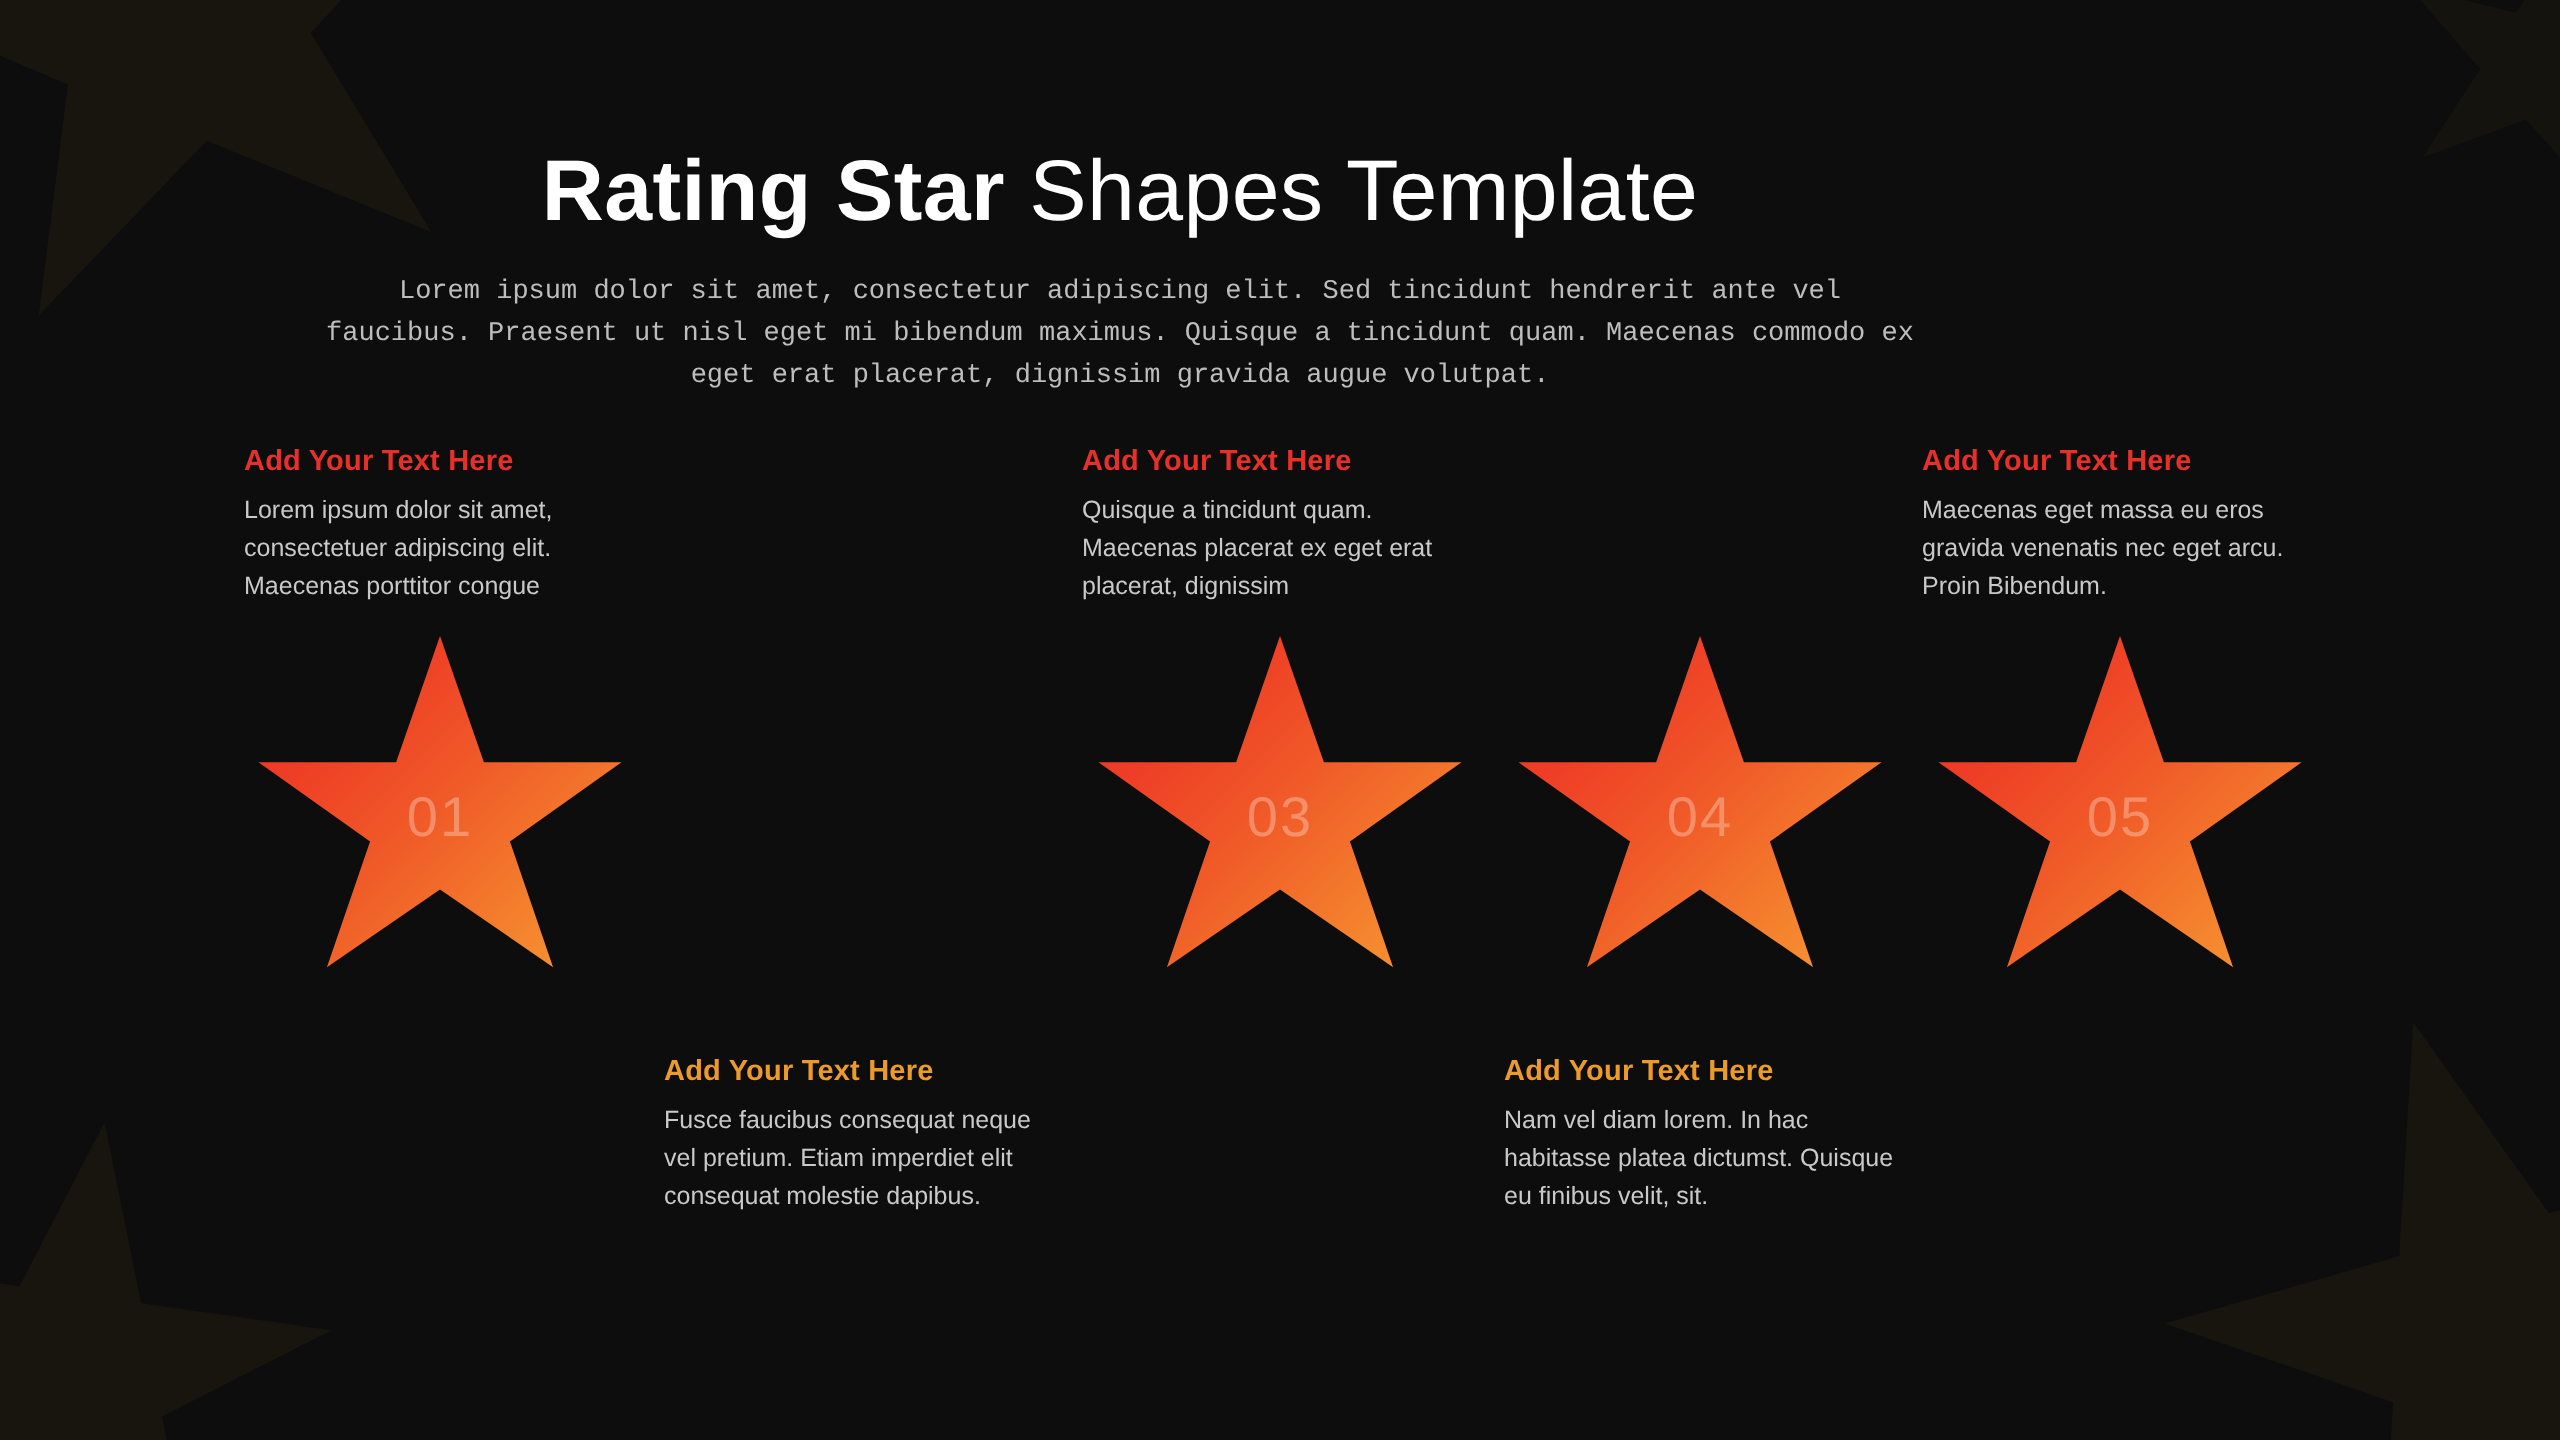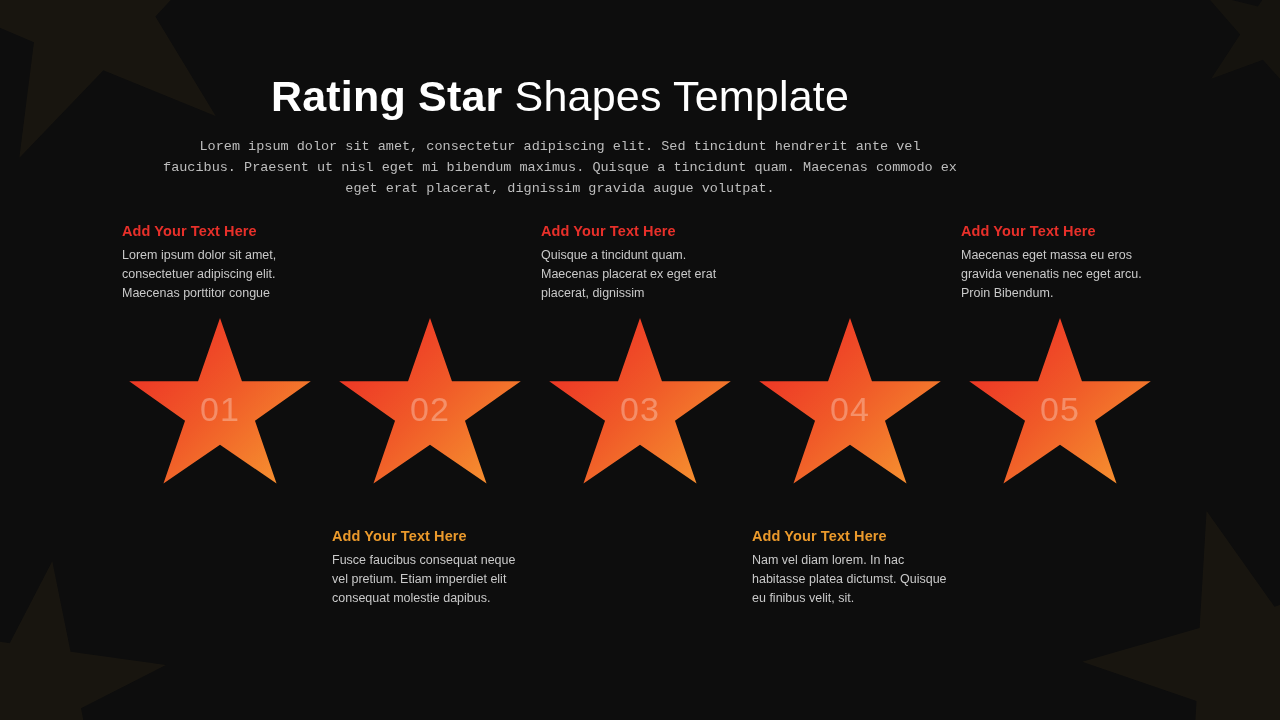--- a/index.html
+++ b/index.html
@@ -82,21 +82,21 @@
                        1.2% 35.1%, 38.2% 35.1%);
     filter: drop-shadow(0 6px 14px rgba(226,60,30,0.42))
             drop-shadow(0 0 22px rgba(226,60,30,0.30));
   }
   .star-number {
     position:absolute;
     top:41%;
     left:0;
     width:100%;
     text-align:center;
-    font-size:34px;
+    font-size:28px;
     font-weight:400;
     color:rgba(255,255,255,0.30);
     letter-spacing:1px;
     line-height:34px;
   }
 
   
   .caption {
     position:absolute;
     width:200px;
@@ -153,25 +153,20 @@
     <div class="caption-title red">Add Your Text Here</div>
     <div class="caption-body">Maecenas eget massa eu eros gravida venenatis nec eget arcu. Proin Bibendum.</div>
   </div>
 
   <div id="star-row">
     <div class="star-cell" style="left:125px;">
       <div class="star-shape">
         <span class="star-number">01</span>
       </div>
     </div>
-    <div class="star-cell" style="left:335px;">
-      <div class="star-shape">
-        <span class="star-number">02</span>
-      </div>
-    </div>
     <div class="star-cell" style="left:545px;">
       <div class="star-shape">
         <span class="star-number">03</span>
       </div>
     </div>
     <div class="star-cell" style="left:755px;">
       <div class="star-shape">
         <span class="star-number">04</span>
       </div>
     </div>

